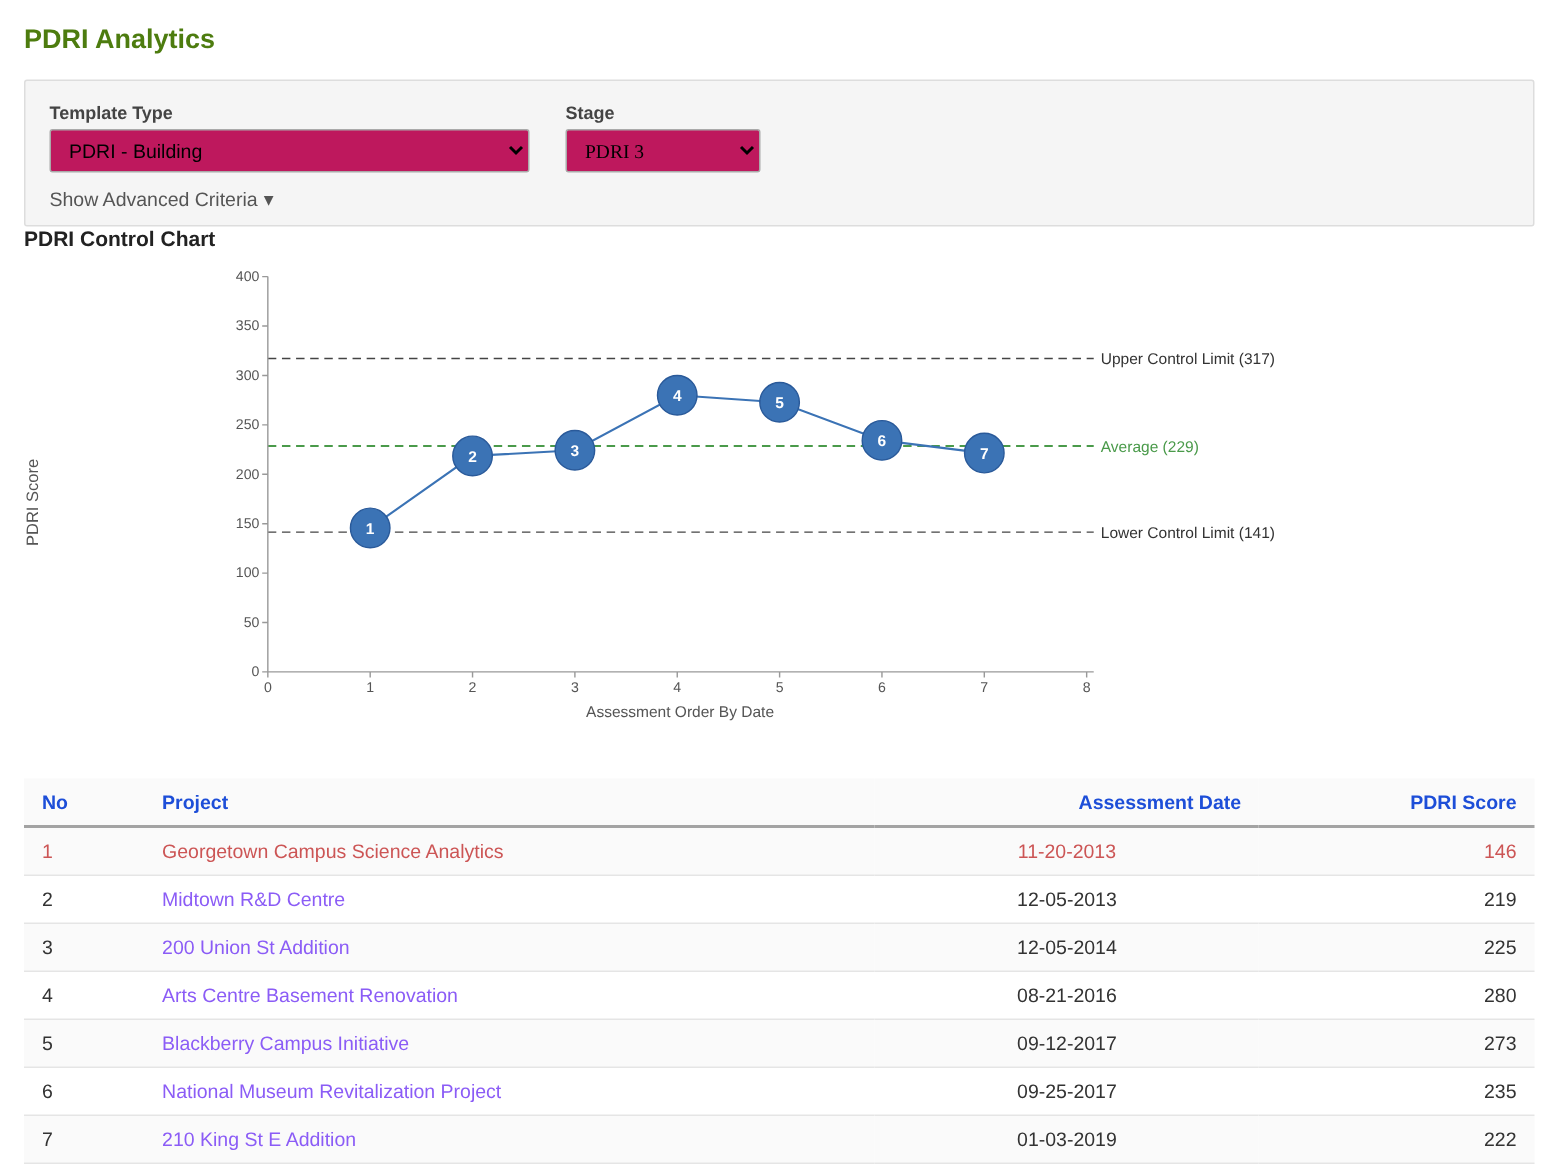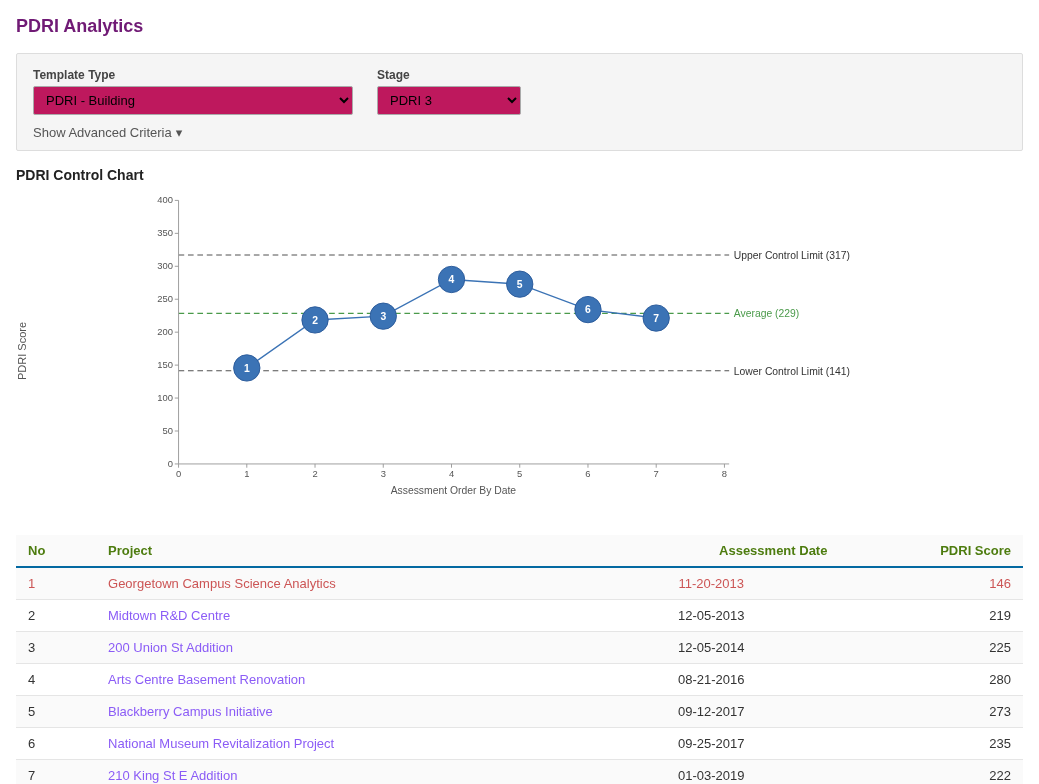--- a/index.html
+++ b/index.html
@@ -1,40 +1,40 @@
 <!DOCTYPE html>
 <html><head>
   <meta charset="utf-8">
   <style>
     * { box-sizing: border-box; margin: 0; padding: 0; }
     body { font-family: Arial, sans-serif; font-size: 13px; color: #333; background: #fff; padding: 16px; }
 
-    h1 { font-size: 18px; font-weight: bold; margin-bottom: 16px; color: #701a75; }
+    h1 { font-size: 18px; font-weight: bold; margin-bottom: 16px; color: #4d7c0f; }
 
     .filter-bar {
       background: #f5f5f5;
       border: 1px solid #ddd;
       padding: 14px 16px 10px;
-      margin-bottom: 16px;
+      margin-bottom: 0;
       border-radius: 2px;
     }
     .filter-row { display: flex; gap: 24px; align-items: flex-end; margin-bottom: 10px; }
     .filter-group { display: flex; flex-direction: column; gap: 4px; }
     .filter-group label { font-size: 12px; font-weight: bold; color: #444; }
     .filter-group select {
       border: 1px solid #aaa;
       background: #be185d;
       padding: 5px 8px;
       font-size: 13px;
       border-radius: 2px;
       cursor: pointer;
       appearance: auto;
     }
     #template-select { width: 320px; }
-    #stage-select { width: 144px; }
+    #stage-select { width: 130px; font-family: Liberation Serif, serif; }
 
     .show-advanced {
       color: #555;
       font-size: 13px;
       cursor: pointer;
       display: inline-flex;
       align-items: center;
       gap: 4px;
       background: none;
       border: none;
@@ -77,24 +77,24 @@
 
     
     .data-table {
       width: 100%;
       border-collapse: collapse;
       margin-top: 8px;
     }
     .data-table th {
       font-size: 13px;
       font-weight: bold;
-      color: #4d7c0f;
+      color: #1d4ed8;
       padding: 8px 12px;
       text-align: left;
-      border-bottom: 2px solid #0369a1;
+      border-bottom: 2px solid #a3a3a3;
     }
     .data-table th.right { text-align: right; }
     .data-table td {
       padding: 8px 12px;
       border-bottom: 1px solid #e5e5e5;
       font-size: 13px;
       color: #333;
     }
     .data-table td.right { text-align: right; }
     .data-table td.center { text-align: center; }

